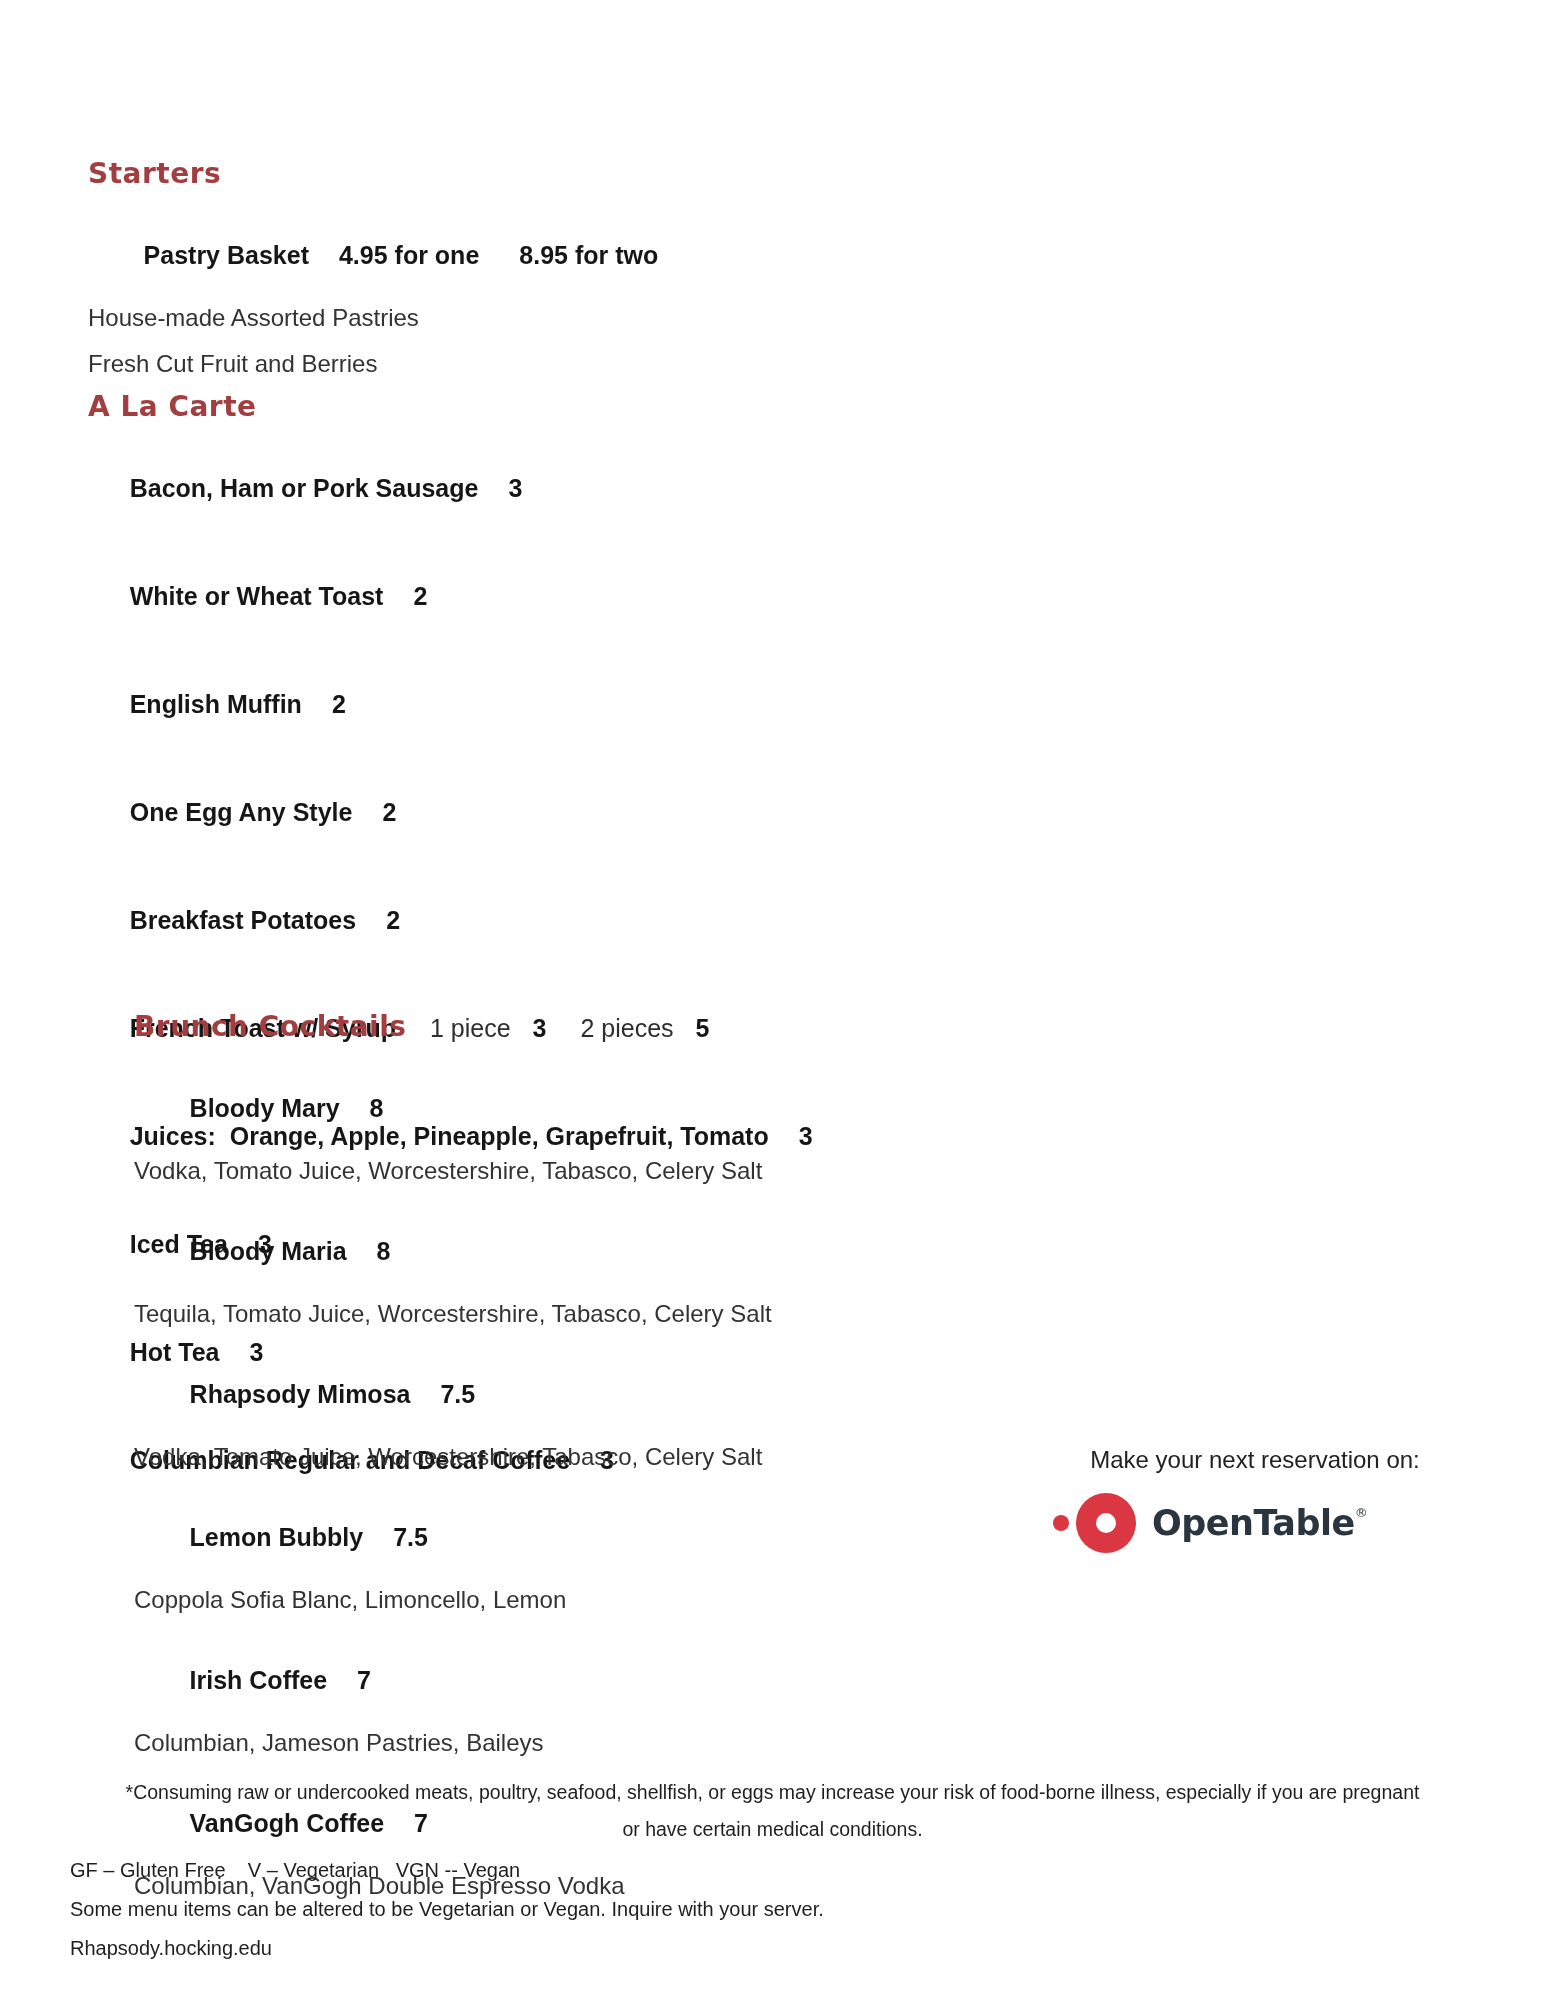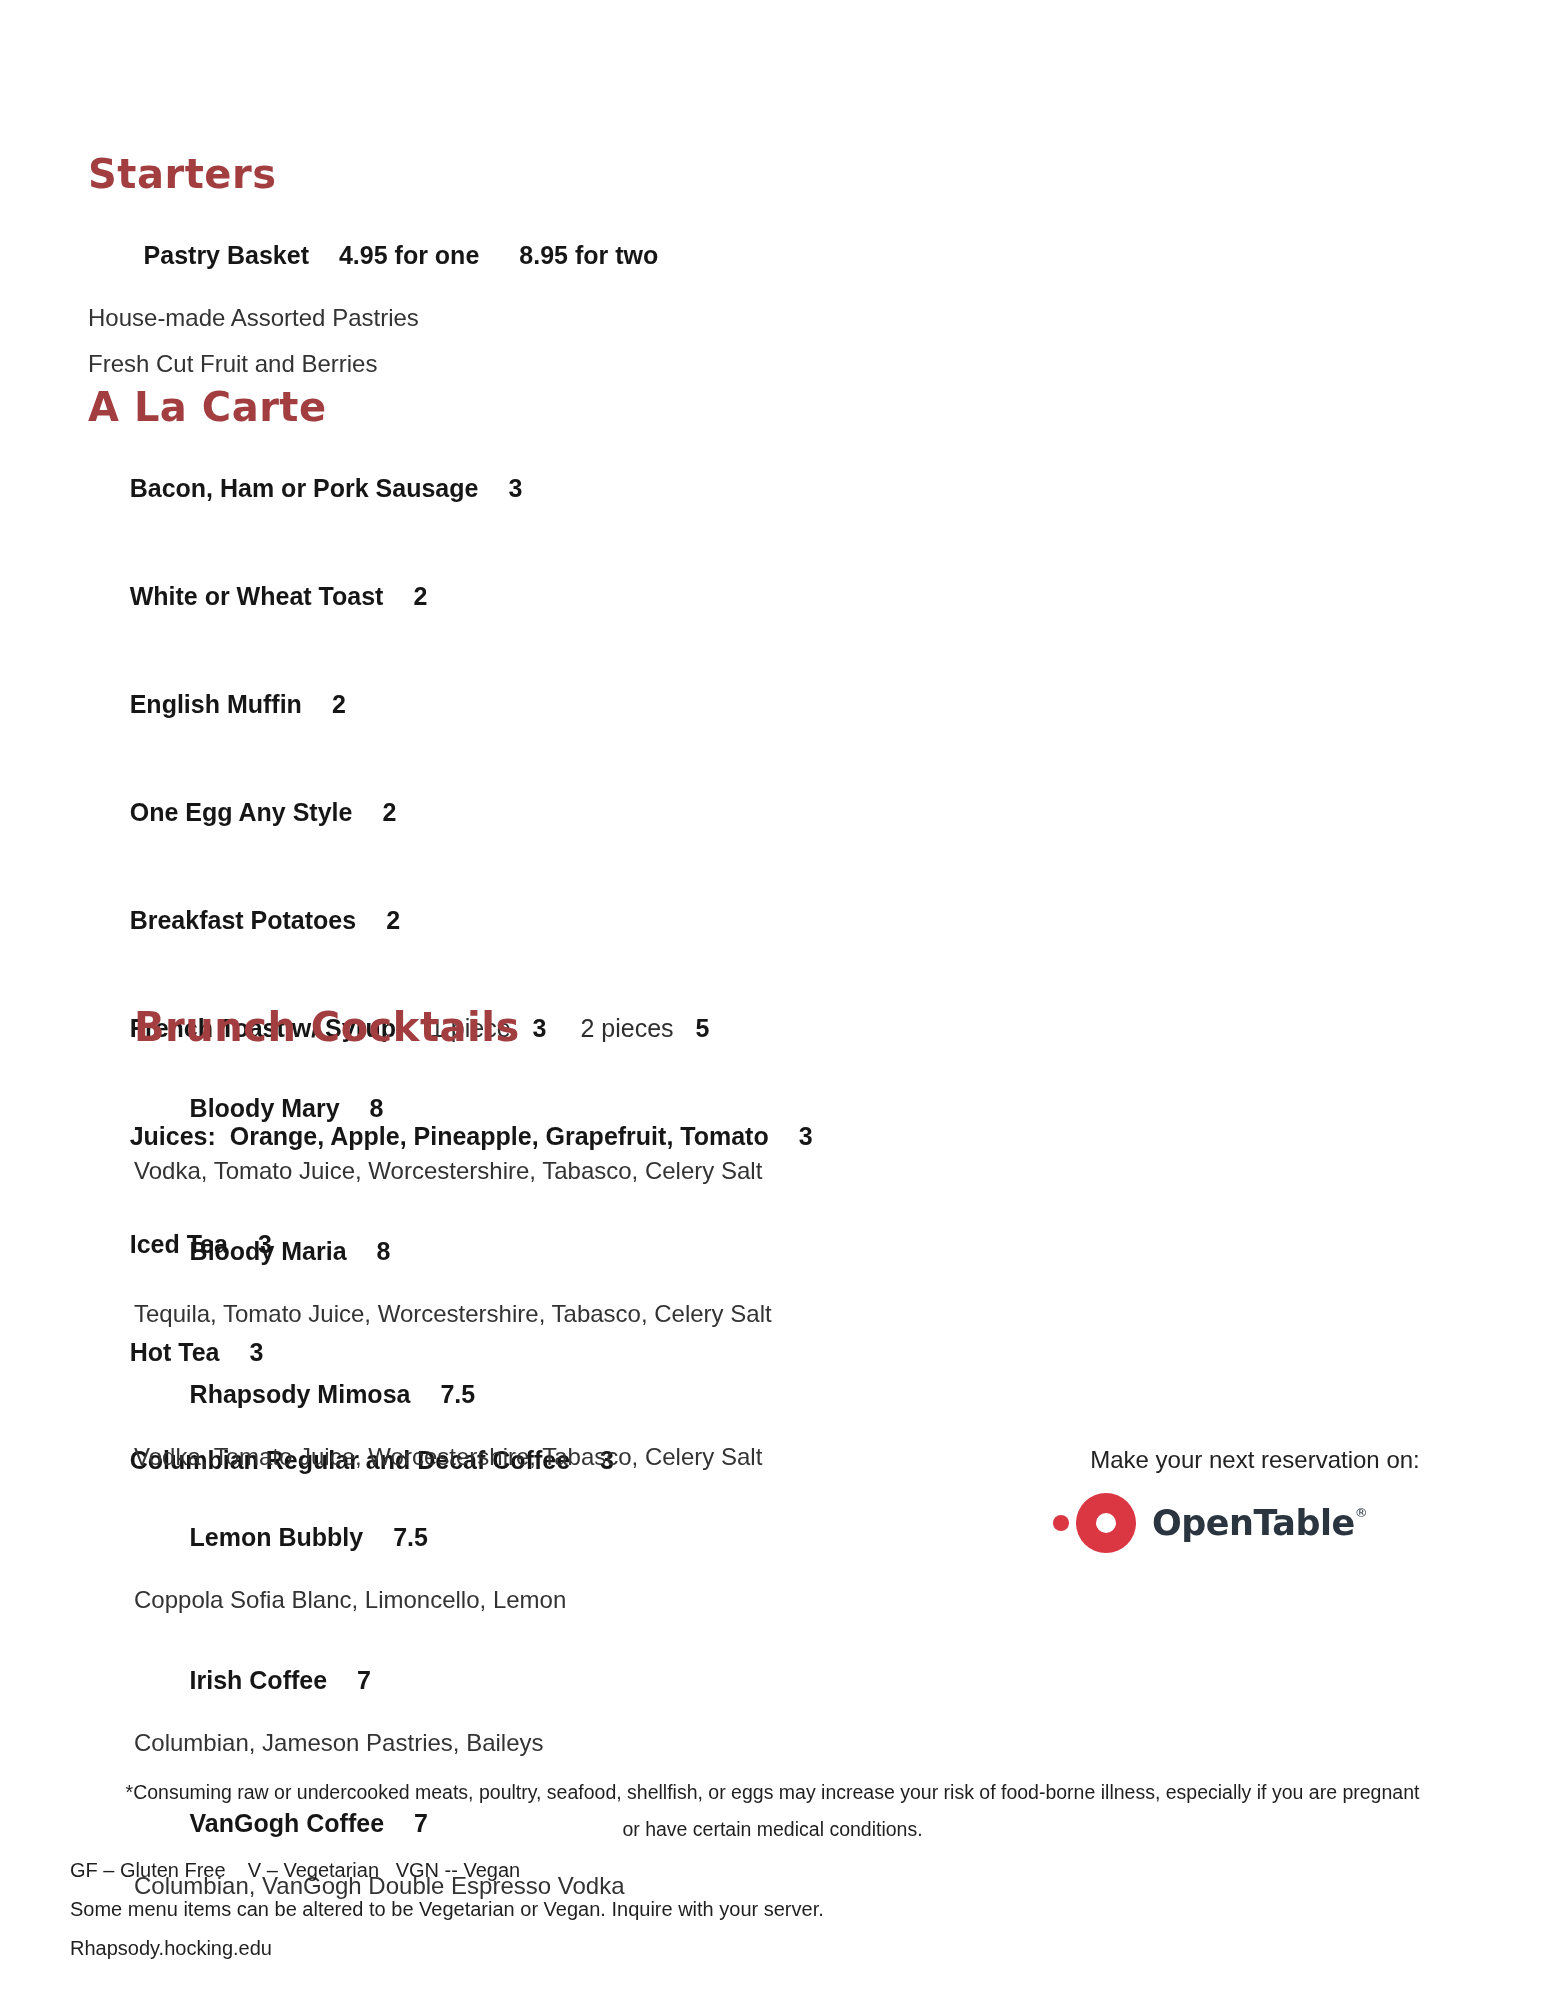--- a/index.html
+++ b/index.html
@@ -12,21 +12,21 @@
     overflow:hidden;
   }
   .section{position:absolute;left:88px;right:60px;}
   #sec-starters{top:152px;}
   #sec-alacarte{top:385px;}
   #sec-cocktails{top:1005px;margin-left:46px;}
 
   .section-title{
     font-family:"DejaVu Sans",sans-serif;
     font-weight:700;
-    font-size:40px;line-height:44px;
+    font-size:28px;line-height:44px;
     color:var(--heading-color,#a23d40);
     letter-spacing:0.5px;
     margin:0 0 14px 0;
   }
   .row{
     font-size:25px;line-height:30px;font-weight:700;color:#161616;
     white-space:pre-wrap;
   }
   .price{margin-left:30px;}
   .price2{margin-left:40px;}

